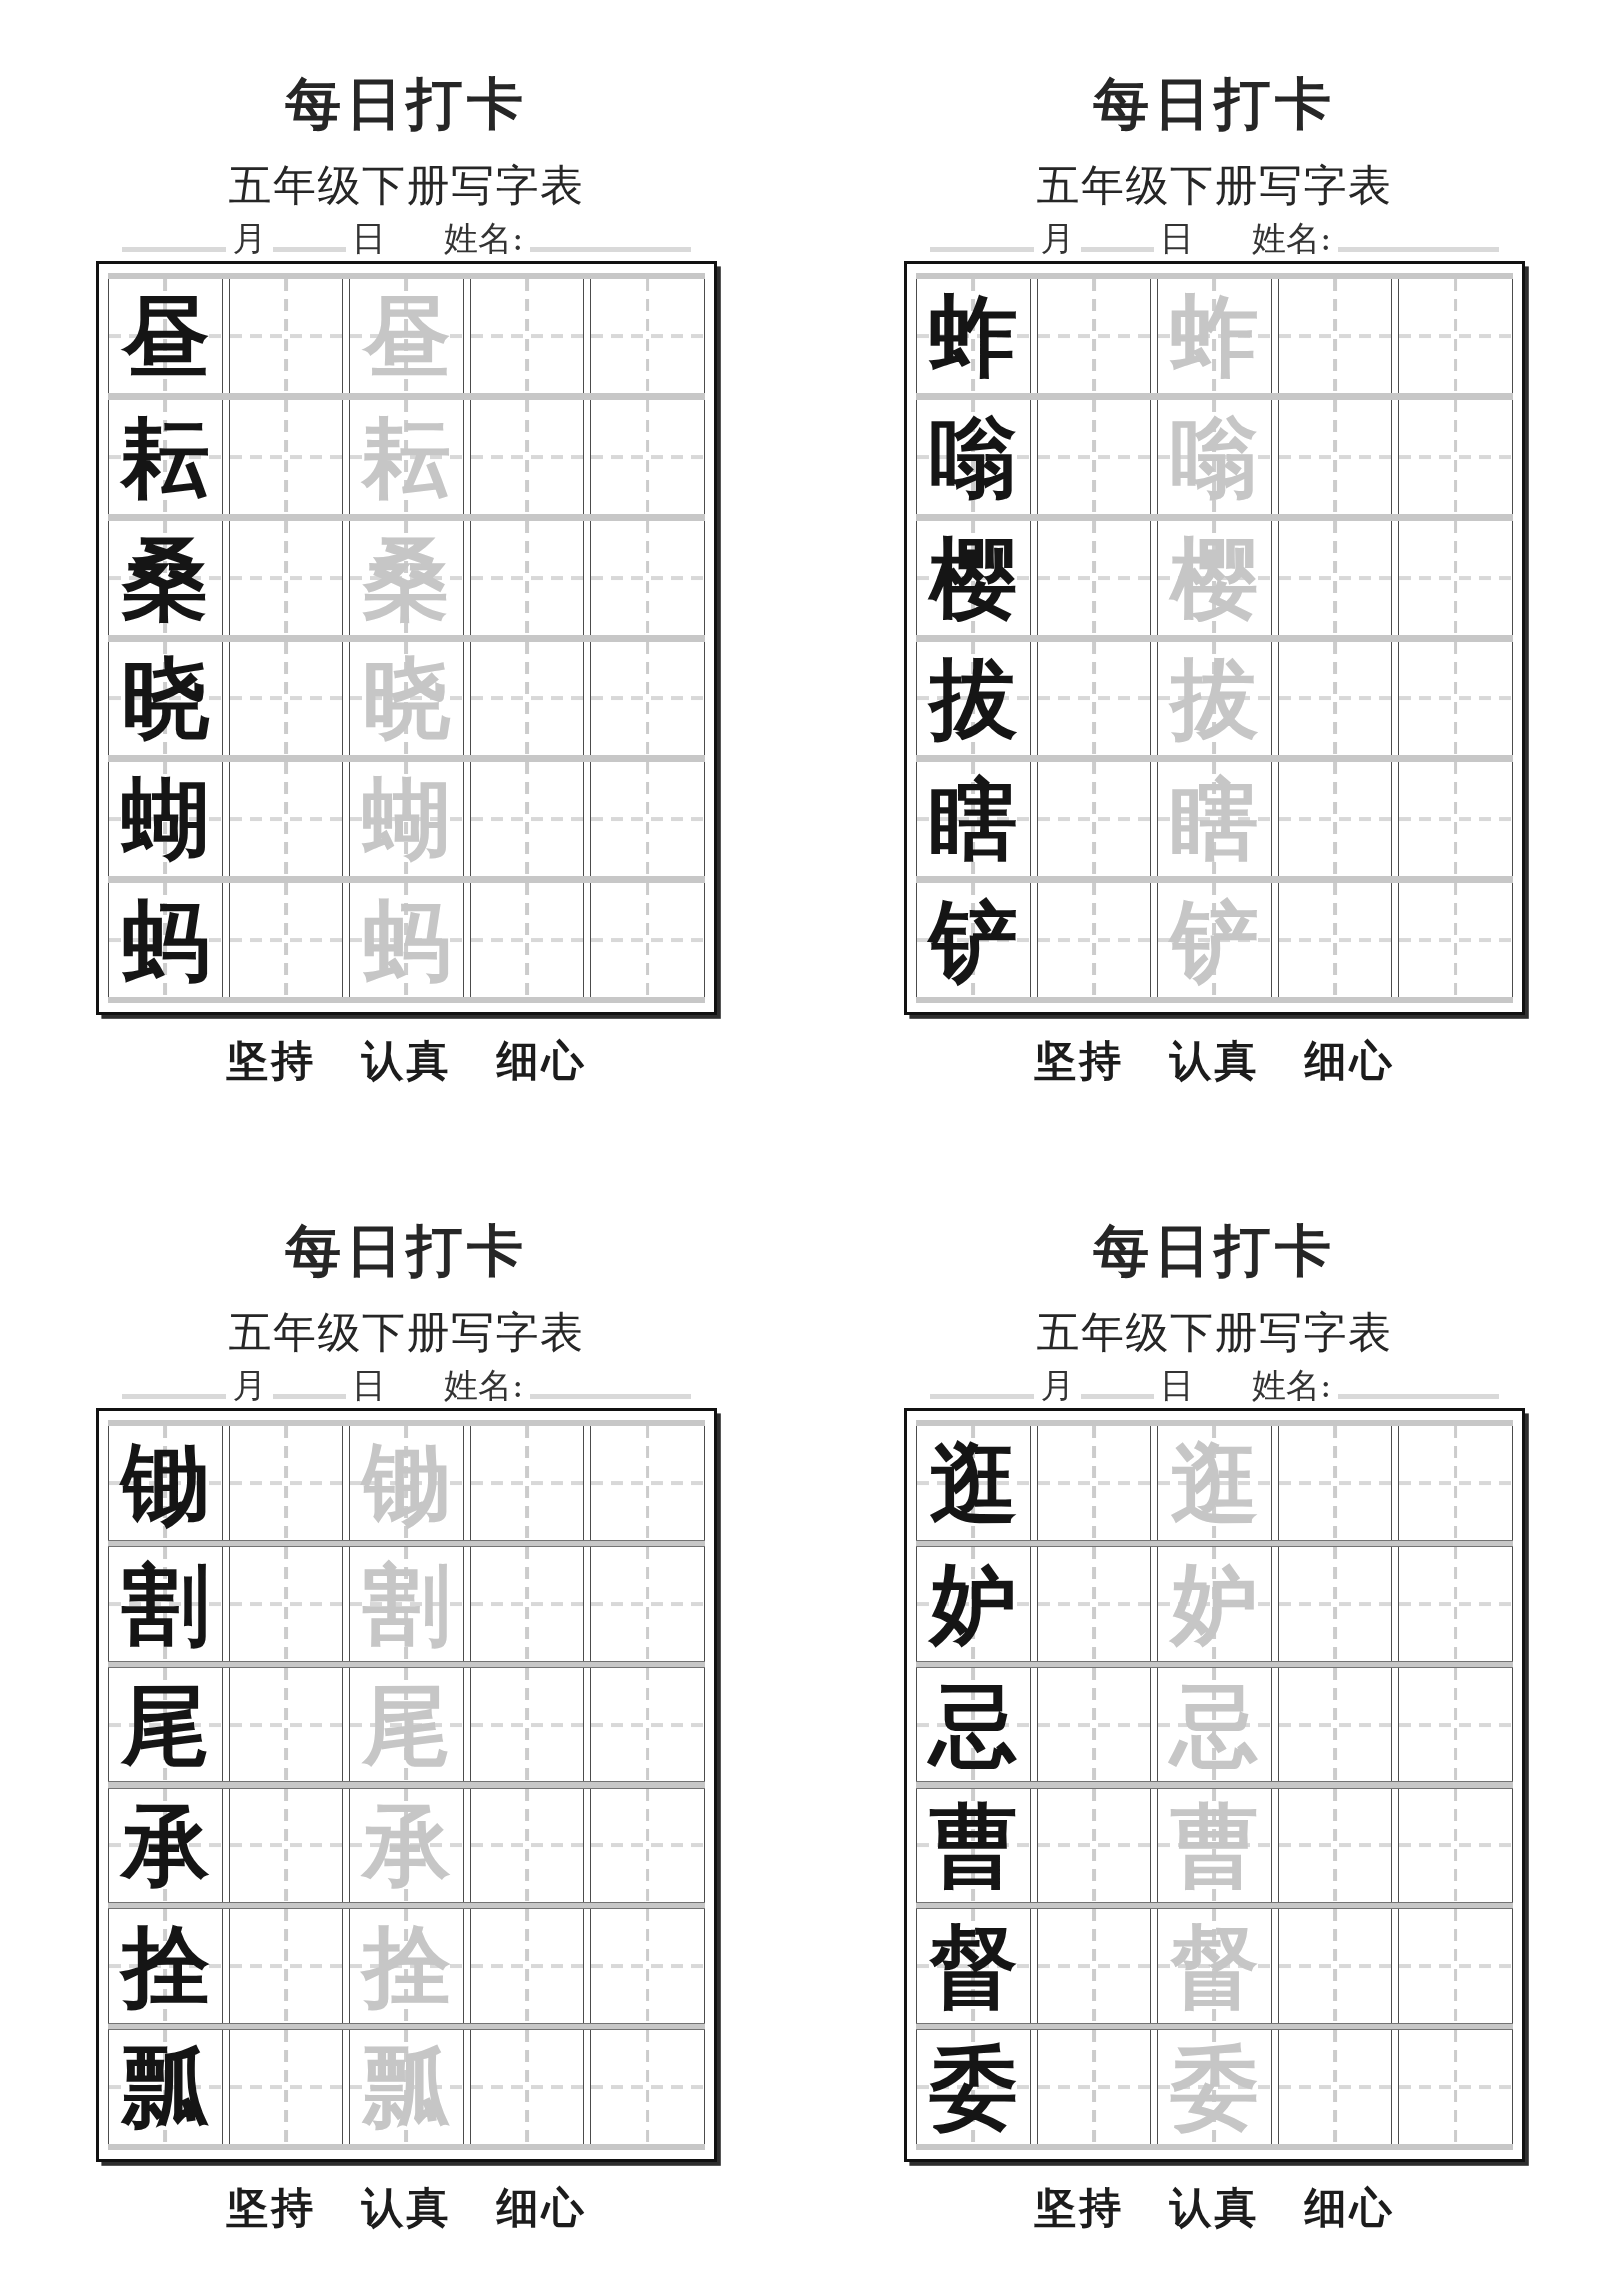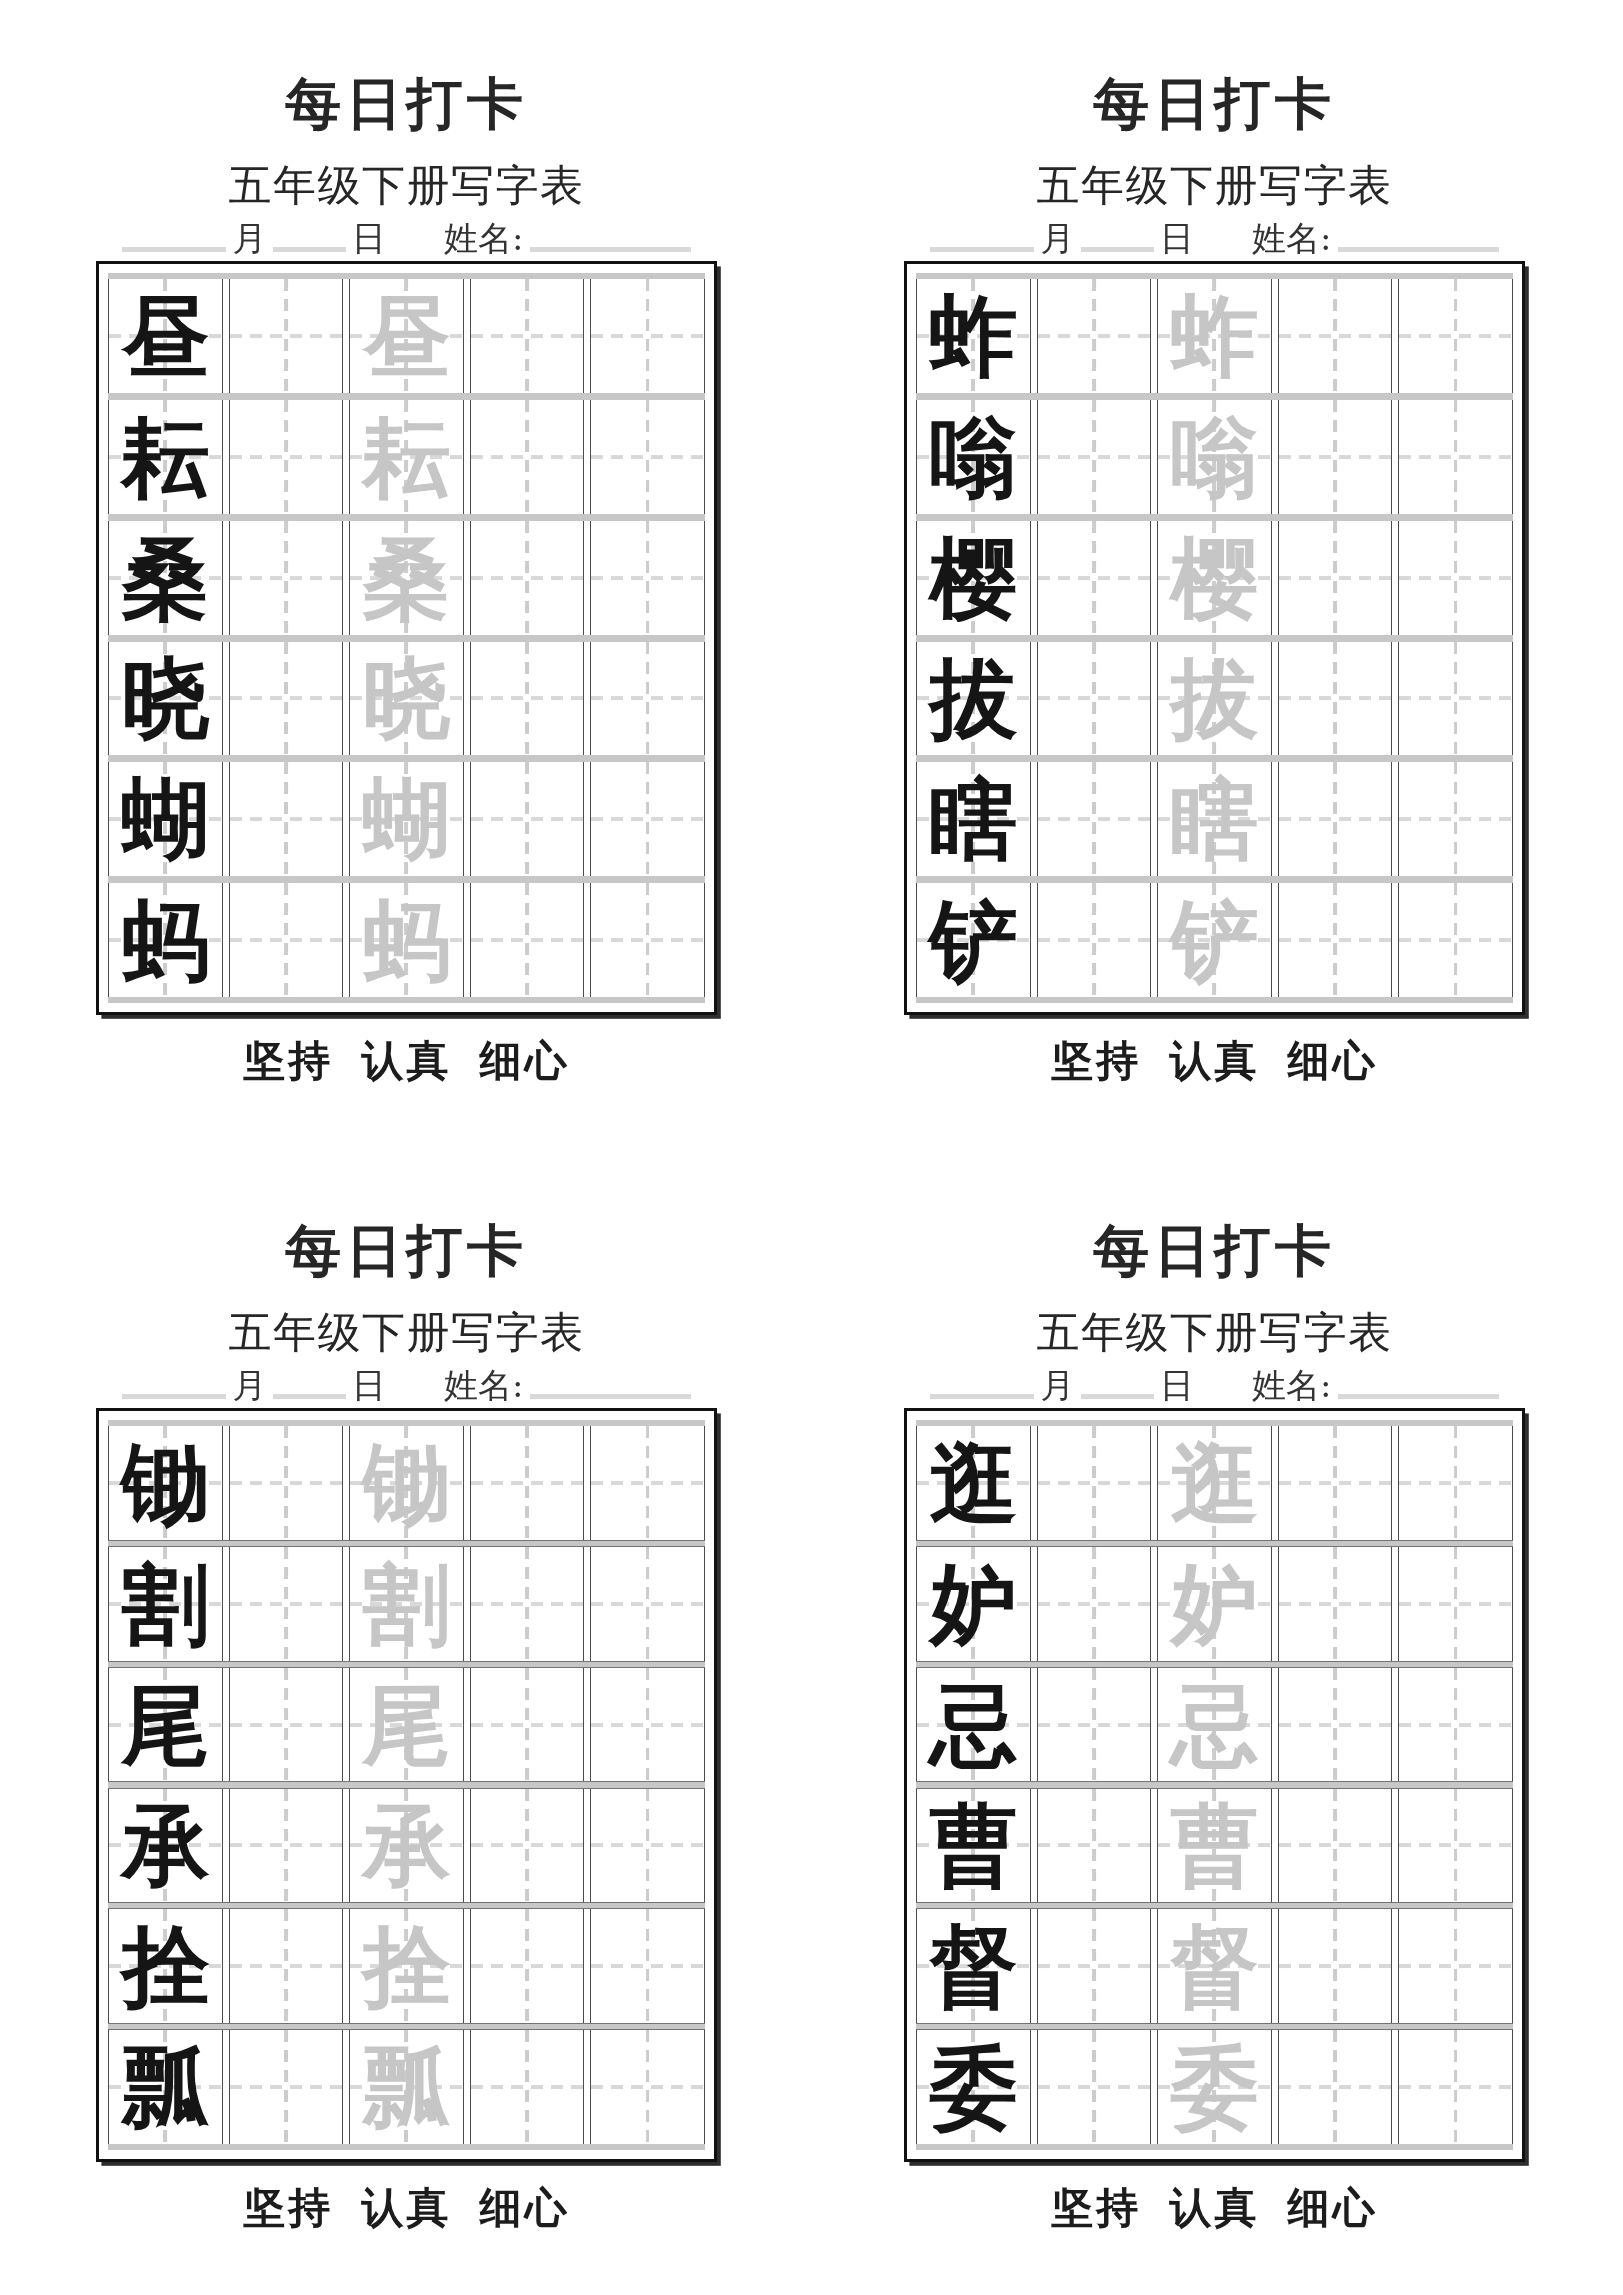--- a/index.html
+++ b/index.html
@@ -62,21 +62,21 @@
     background:repeating-linear-gradient(90deg,#d8d8d8 0 11.6px,transparent 11.6px 20px);
   }
   .ch{
     position:relative;z-index:1;font-size:88px;line-height:1;
     font-weight:600;color:#151515;
   }
   .ch.traced{color:#c6c6c6;}
 
   .q-footer{
     position:absolute;top:1033px;left:96px;width:621px;
-    display:flex;justify-content:center;gap:28px;
+    display:flex;justify-content:center;gap:45px;
     font-size:42px;font-weight:600;color:#1c1c1c;letter-spacing:3.1px;
   }
 </style>
 </head>
 <body>
 
   <section class="quadrant q-left q-top">
     <div class="q-title">每日打卡</div>
     <div class="q-subtitle">五年级下册写字表</div>
     <div class="dateline">

